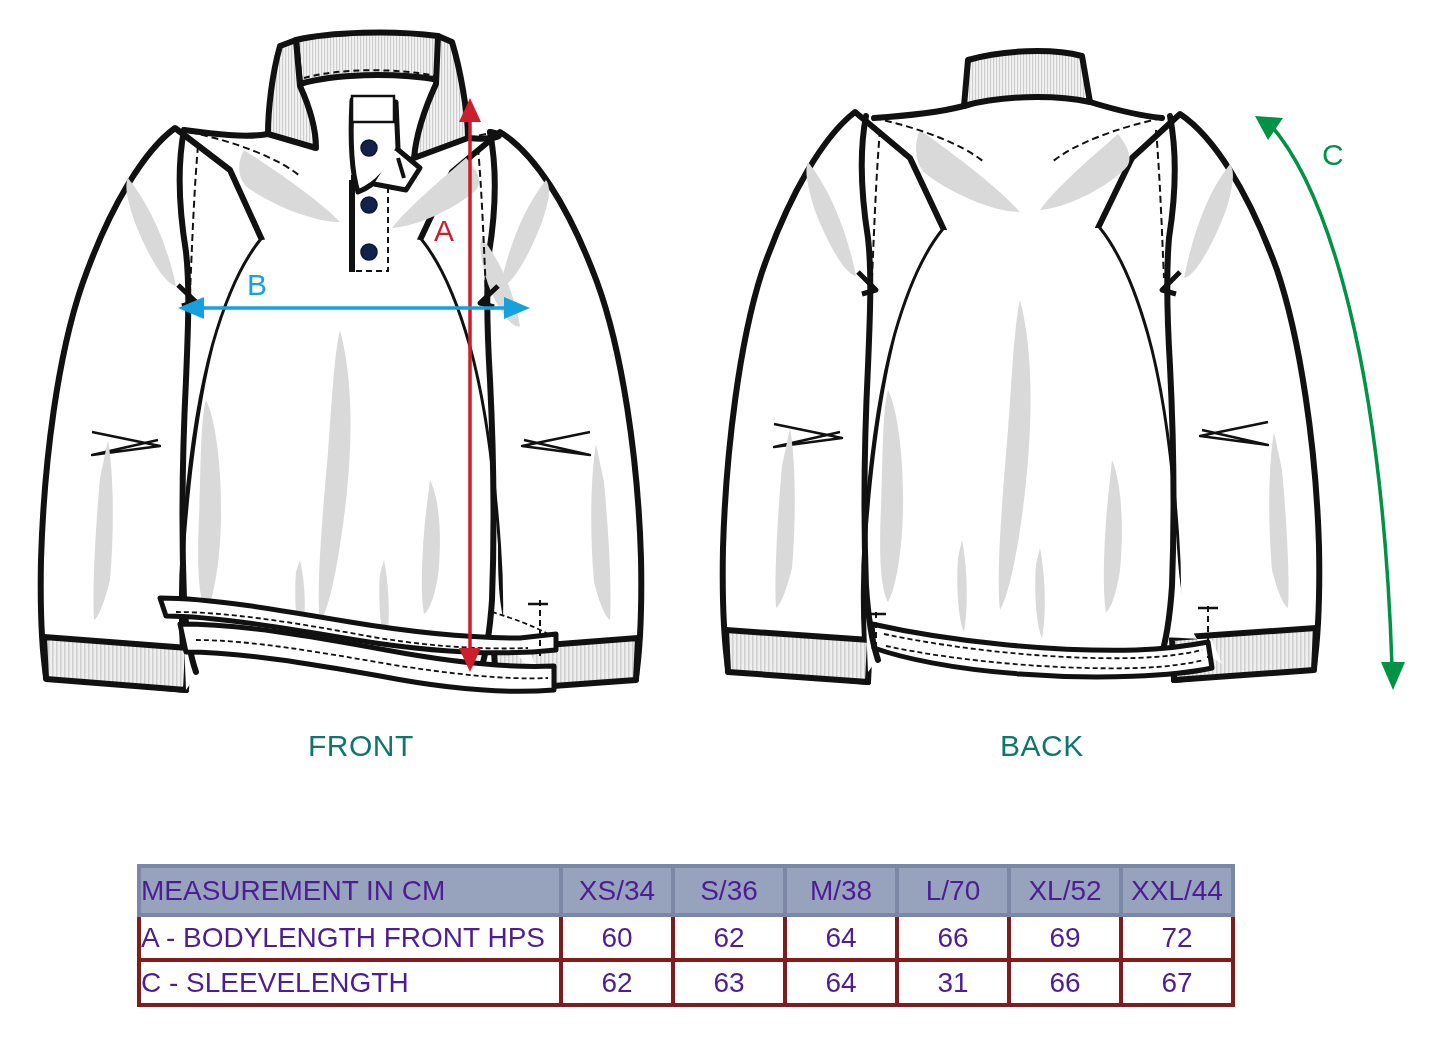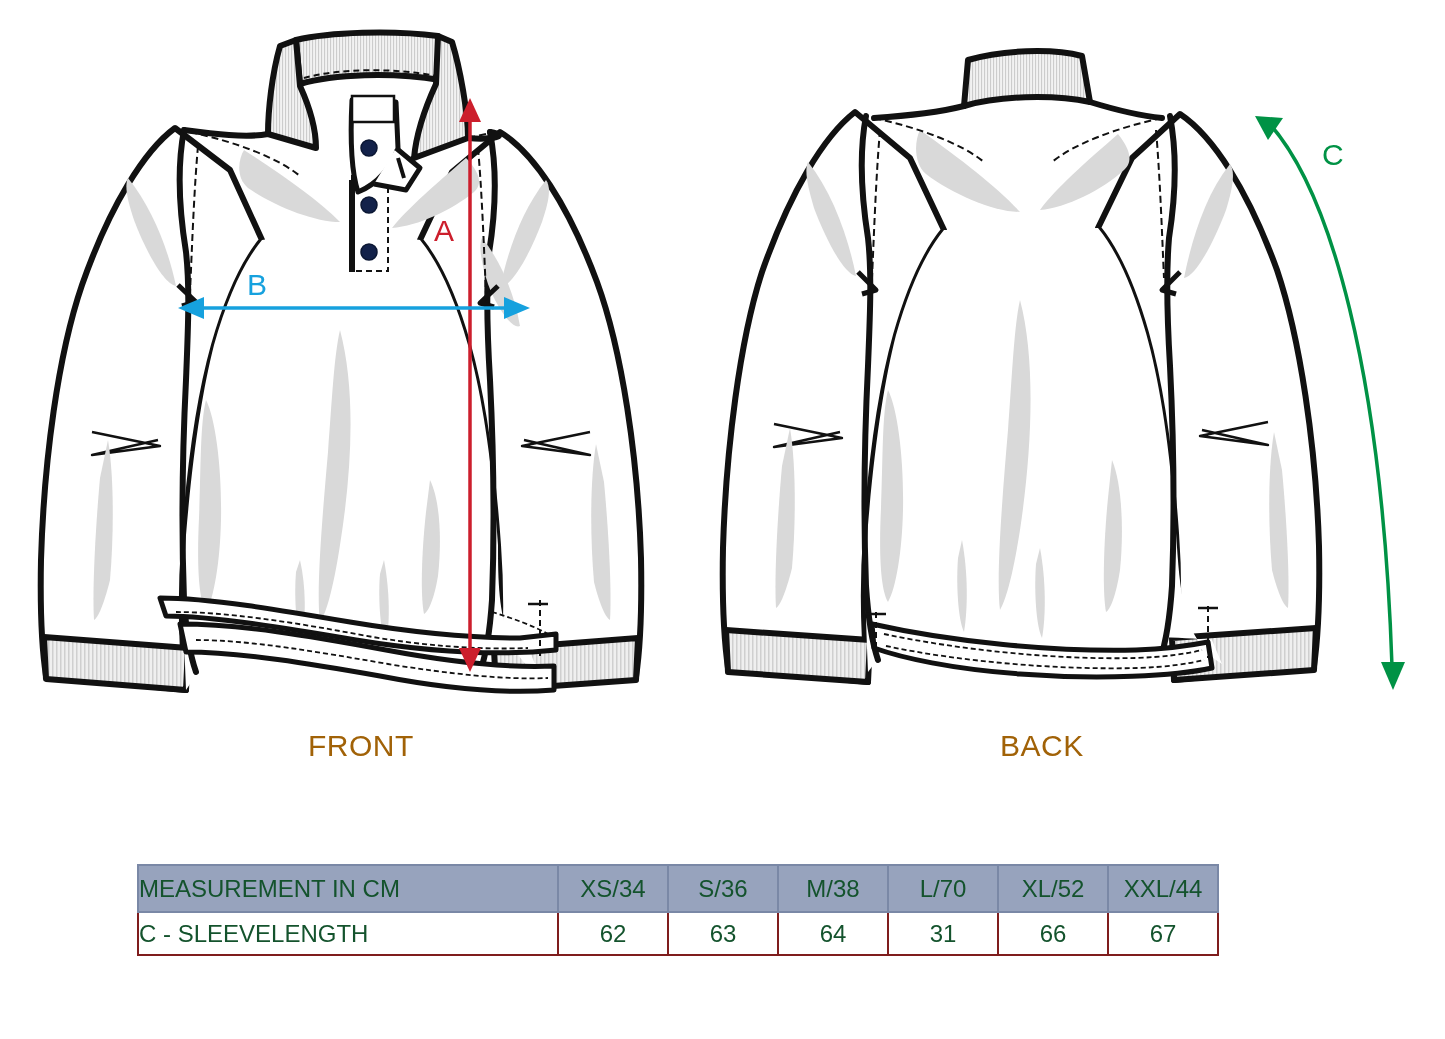--- a/index.html
+++ b/index.html
@@ -39,21 +39,21 @@
     height: 790px;
     display: block;
   }
 
   
   .view-caption {
     position: absolute;
     font-family: "Liberation Sans", sans-serif;
     font-size: 30px;
     letter-spacing: 0.5px;
-    color: #a16207;
+    color: #0f766e;
     white-space: nowrap;
   }
   .view-caption.front { left: 308px; top: 729px; }
   .view-caption.back  { left: 1000px; top: 729px; }
 
   
   .measure-letter {
     position: absolute;
     font-family: "Liberation Sans", sans-serif;
     font-size: 30px;
@@ -72,24 +72,24 @@
     width: 1066px;
   }
   table.size-table {
     border-collapse: collapse;
     width: 1066px;
     table-layout: fixed;
     font-family: "Liberation Sans", sans-serif;
   }
   table.size-table th,
   table.size-table td {
-    border: 2px solid #7f1d1d;
+    border: 4px solid #7f1d1d;
     font-weight: 400;
-    font-size: 24px;
-    color: #14532d;
+    font-size: 28px;
+    color: #4c1d95;
     height: 41px;
     padding: 0;
     line-height: 41px;
   }
   table.size-table thead th {
     background: #97a3bd;
     height: 45px;
     line-height: 45px;
     border-color: #7a88a6;
   }
@@ -380,20 +380,29 @@
           <th class="size-col">XS/34</th>
           <th class="size-col">S/36</th>
           <th class="size-col">M/38</th>
           <th class="size-col">L/70</th>
           <th class="size-col">XL/52</th>
           <th class="size-col">XXL/44</th>
         </tr>
       </thead>
       <tbody>
         <tr class="row-plain">
+          <td class="label-col">A - BODYLENGTH FRONT HPS</td>
+          <td class="size-col">60</td>
+          <td class="size-col">62</td>
+          <td class="size-col">64</td>
+          <td class="size-col">66</td>
+          <td class="size-col">69</td>
+          <td class="size-col">72</td>
+        </tr>
+        <tr class="row-plain">
           <td class="label-col">C - SLEEVELENGTH</td>
           <td class="size-col">62</td>
           <td class="size-col">63</td>
           <td class="size-col">64</td>
           <td class="size-col">31</td>
           <td class="size-col">66</td>
           <td class="size-col">67</td>
         </tr>
       </tbody>
     </table>

